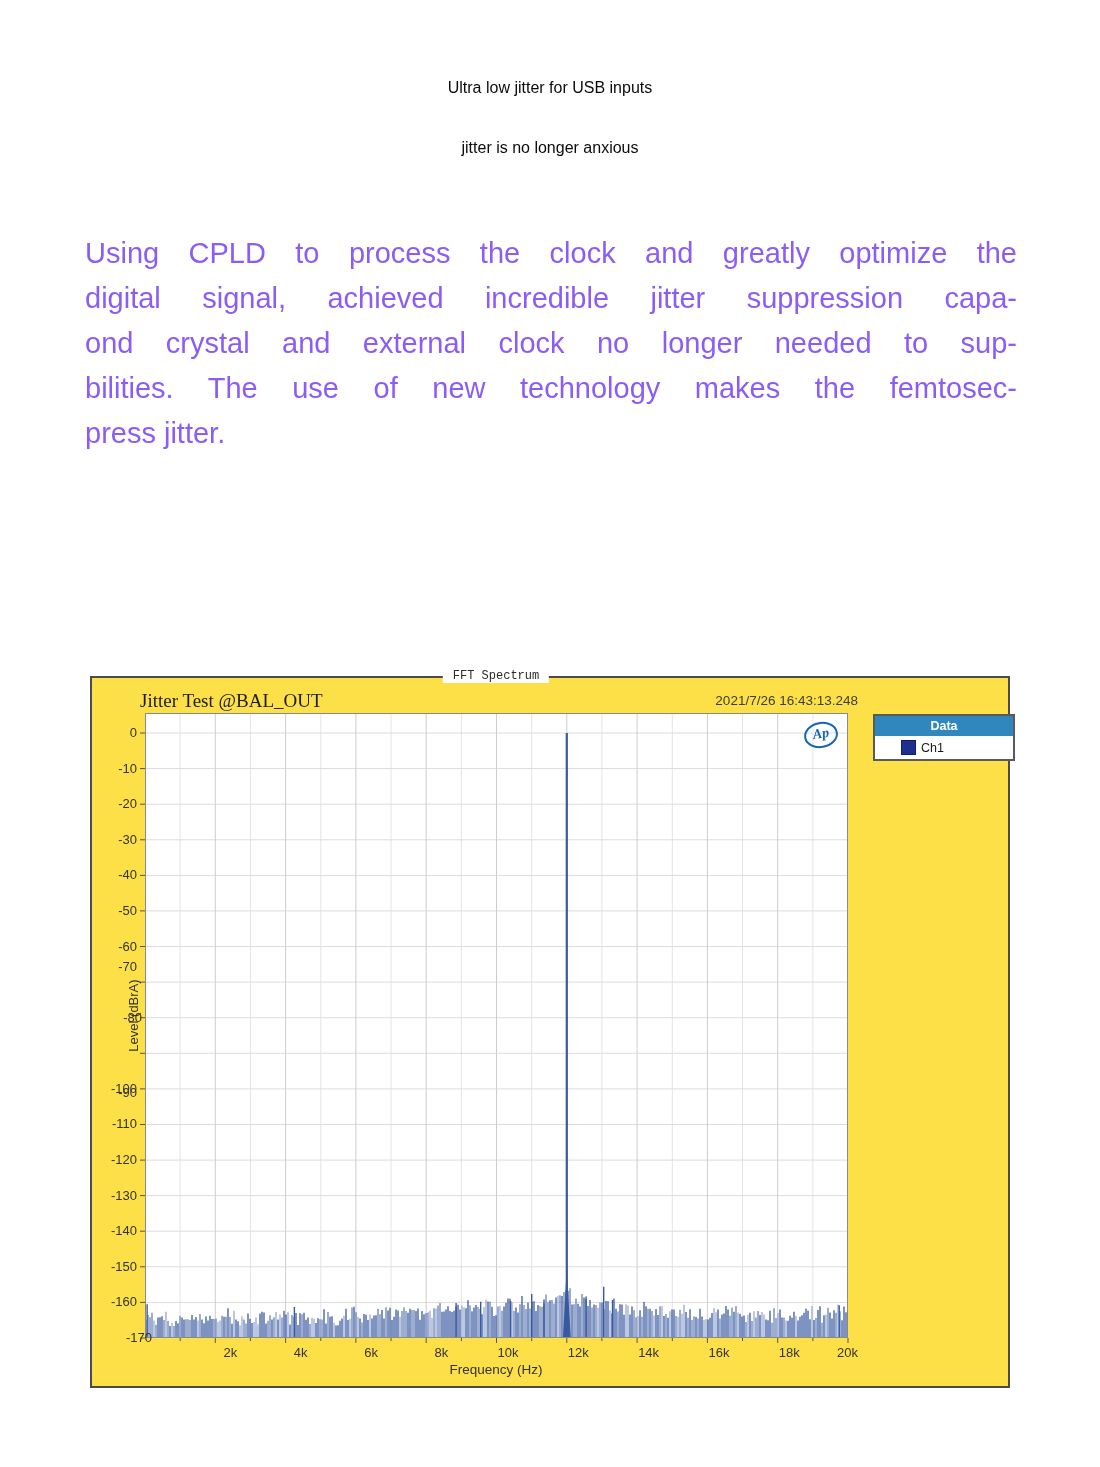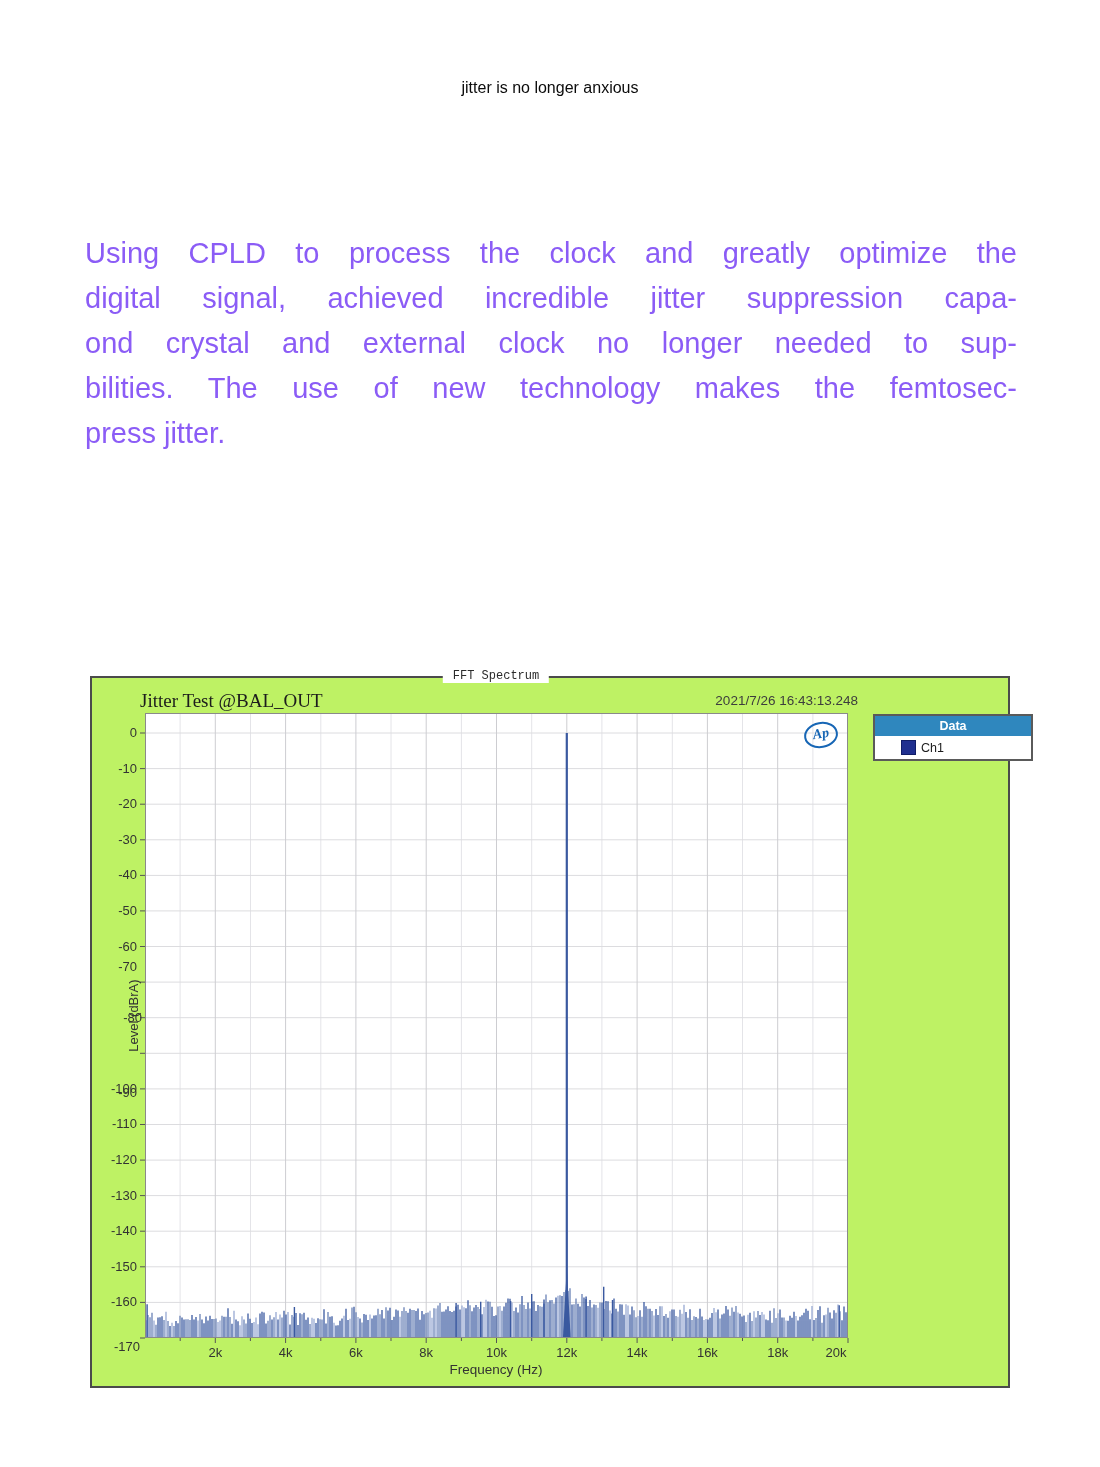--- a/index.html
+++ b/index.html
@@ -9,64 +9,65 @@
   .main-title{position:absolute;top:58px;left:0;width:1100px;text-align:center;
 ardinal    font-size:45px;line-height:60px;font-weight:400;color:#0b0b0b;letter-spacing:0;}
   .main-title div{white-space:nowrap;}
 
   .intro{position:absolute;top:231px;left:85px;width:932px;
          font-size:29px;line-height:45px;color:#8b5cf6;}
   .intro .jline{text-align:justify;text-align-last:justify;white-space:normal;}
   .intro .lastline{text-align:left;}
 
   .chart-frame{position:absolute;left:90px;top:676px;width:920px;height:712px;
-               background:#bef264;border:2px solid #4b4b4b;box-sizing:border-box;}
+               background:#fde047;border:2px solid #4b4b4b;box-sizing:border-box;}
 
   .fft-title{position:absolute;left:404px;top:-9px;transform:translateX(-50%);
              background:#ffffff;padding:0 10px;
              font-family:"Liberation Mono",monospace;font-size:12px;color:#2b2b2b;}
 
   .trace-label{position:absolute;left:48px;top:12px;
                font-family:"Liberation Serif",serif;font-size:19px;color:#1c1c1c;}
 
   .timestamp{position:absolute;left:0;top:15px;width:766px;text-align:right;
              font-size:13.5px;color:#3d3d3d;}
 
   .plot-area{position:absolute;left:53px;top:35px;width:703px;height:625px;}
   .chart-svg{position:absolute;left:0;top:0;}
 
-  .legend{position:absolute;left:781px;top:36px;width:160px;height:47px;
+  .legend{position:absolute;left:781px;top:36px;width:142px;height:47px;
           border:2px solid #5a5a5a;background:#fff;box-sizing:border-box;}
   .legend-header{height:20px;background:#2f87be;color:#ffffff;text-align:center;
                  font-size:12.5px;font-weight:bold;line-height:20px;}
   .legend-item{display:flex;align-items:center;height:23px;padding-left:26px;}
   .legend-swatch{width:13px;height:13px;background:#1f2f8f;border:1px solid #101d66;
                  margin-right:5px;flex:0 0 auto;}
   .legend-item-label{font-size:12.5px;color:#1c1c1c;}
 
   .ap-logo{position:absolute;left:712px;top:44px;width:34px;height:26px;
            border:2.5px solid #1766b5;border-radius:50%;box-sizing:border-box;
            display:flex;align-items:center;justify-content:center;
            transform:rotate(-10deg);background:transparent;}
   .ap-logo span{font-family:"Liberation Serif",serif;font-style:italic;font-weight:bold;
                 font-size:14px;color:#1766b5;line-height:1;transform:translateY(-1px);}
 
   .ytick-label{position:absolute;width:42px;text-align:right;font-size:13px;color:#333;}
-  .xtick-label{position:absolute;width:44px;text-align:center;font-size:13px;color:#333;}
+  .xtick-label{position:absolute;width:44px;text-align:right;font-size:13px;color:#333;}
 
   .y-axis-title{position:absolute;left:-4px;top:330px;
                 transform:rotate(-90deg);transform-origin:center;
                 font-size:13px;color:#333;white-space:nowrap;width:90px;text-align:center;}
   .x-axis-title{position:absolute;left:404px;top:684px;transform:translateX(-50%);
                 font-size:13.5px;color:#333;white-space:nowrap;}
 </style>
 </head>
 <body>
 
 <div class="main-title">
+  <div>Ultra low jitter for USB inputs</div>
   <div>jitter is no longer anxious</div>
 </div>
 
 <div class="intro">
   <div class="jline">Using CPLD to process the clock and greatly optimize the</div>
   <div class="jline">digital signal, achieved incredible jitter suppression capa-</div>
   <div class="jline">ond crystal and external clock no longer needed to sup-</div>
   <div class="jline">bilities. The use of new technology makes the femtosec-</div>
   <div class="lastline">press jitter.</div>
 </div>
@@ -120,21 +121,21 @@
     <div class="ytick-label" style="left: 3px; top: 281px;">-70</div>
     <div class="ytick-label" style="left: 8px; top: 331.706px;">-80</div>
     <div class="ytick-label" style="left: 3px; top: 367.294px; margin-top: 40px;">-90</div>
     <div class="ytick-label" style="left: 3px; top: 402.882px;">-100</div>
     <div class="ytick-label" style="left: 3px; top: 438.471px;">-110</div>
     <div class="ytick-label" style="left: 3px; top: 474.059px;">-120</div>
     <div class="ytick-label" style="left: 3px; top: 509.647px;">-130</div>
     <div class="ytick-label" style="left: 3px; top: 545.235px;">-140</div>
     <div class="ytick-label" style="left: 3px; top: 580.824px;">-150</div>
     <div class="ytick-label" style="left: 3px; top: 616.412px;">-160</div>
-    <div class="ytick-label" style="left: 6px; top: 652px; margin-top: 9px;">-170</div>
+    <div class="ytick-label" style="left: 18px; top: 652px;">-170</div>
     <div class="xtick-label" style="left: 101.3px; top: 667px;">2k</div>
     <div class="xtick-label" style="left: 171.6px; top: 667px;">4k</div>
     <div class="xtick-label" style="left: 241.9px; top: 667px;">6k</div>
     <div class="xtick-label" style="left: 312.2px; top: 667px;">8k</div>
     <div class="xtick-label" style="left: 382.5px; top: 667px;">10k</div>
     <div class="xtick-label" style="left: 452.8px; top: 667px;">12k</div>
     <div class="xtick-label" style="left: 523.1px; top: 667px;">14k</div>
     <div class="xtick-label" style="left: 593.4px; top: 667px;">16k</div>
     <div class="xtick-label" style="left: 663.7px; top: 667px;">18k</div>
     <div class="xtick-label" style="left: 722px; top: 667px;">20k</div>

